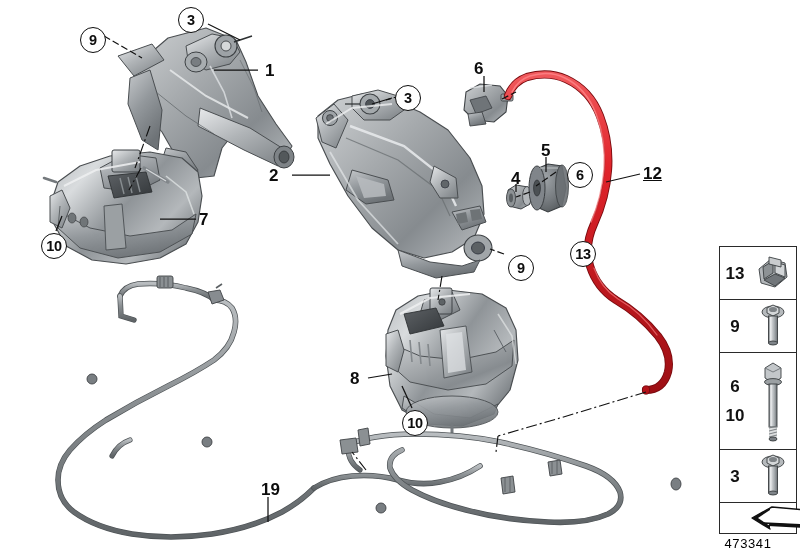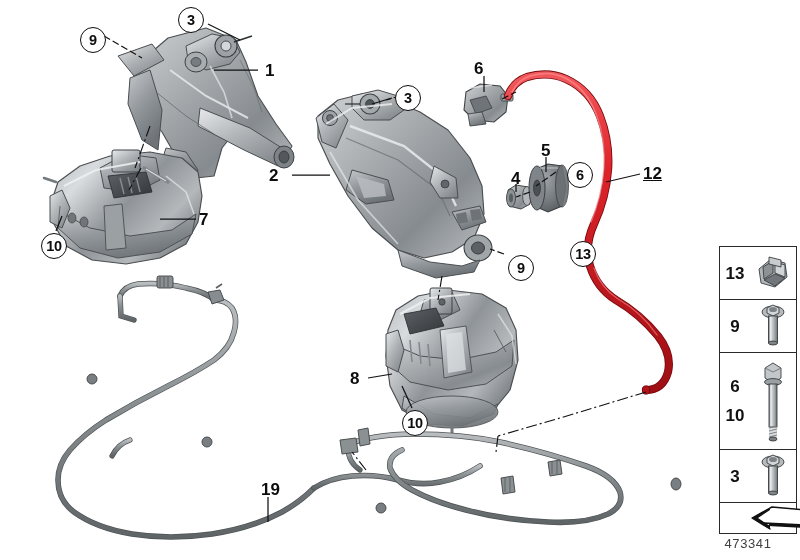--- a/index.html
+++ b/index.html
@@ -44,21 +44,21 @@
   .legend-nums{
     width:30px;flex:0 0 30px;
     display:flex;flex-direction:column;justify-content:center;align-items:center;
     gap:12px;
   }
   .legend-num{font-size:17px;font-weight:bold;color:#111;line-height:1;}
   .legend-art{flex:1;display:flex;align-items:center;justify-content:center;height:100%;}
 
   #partnumber{
     position:absolute;left:700px;top:536px;width:96px;
-    text-align:center;font-size:13px;color:#404040;letter-spacing:0.6px;z-index:45;
+    text-align:center;font-size:13px;color:#000000;letter-spacing:0.6px;z-index:45;
   }
   .hidden-label{position:absolute;width:1px;height:1px;overflow:hidden;clip:rect(0 0 0 0);}
 </style>
 </head>
 <body>
 
 <div id="stage">
 
   <svg id="artboard" viewBox="0 0 800 560" xmlns="http://www.w3.org/2000/svg">
     <defs>

